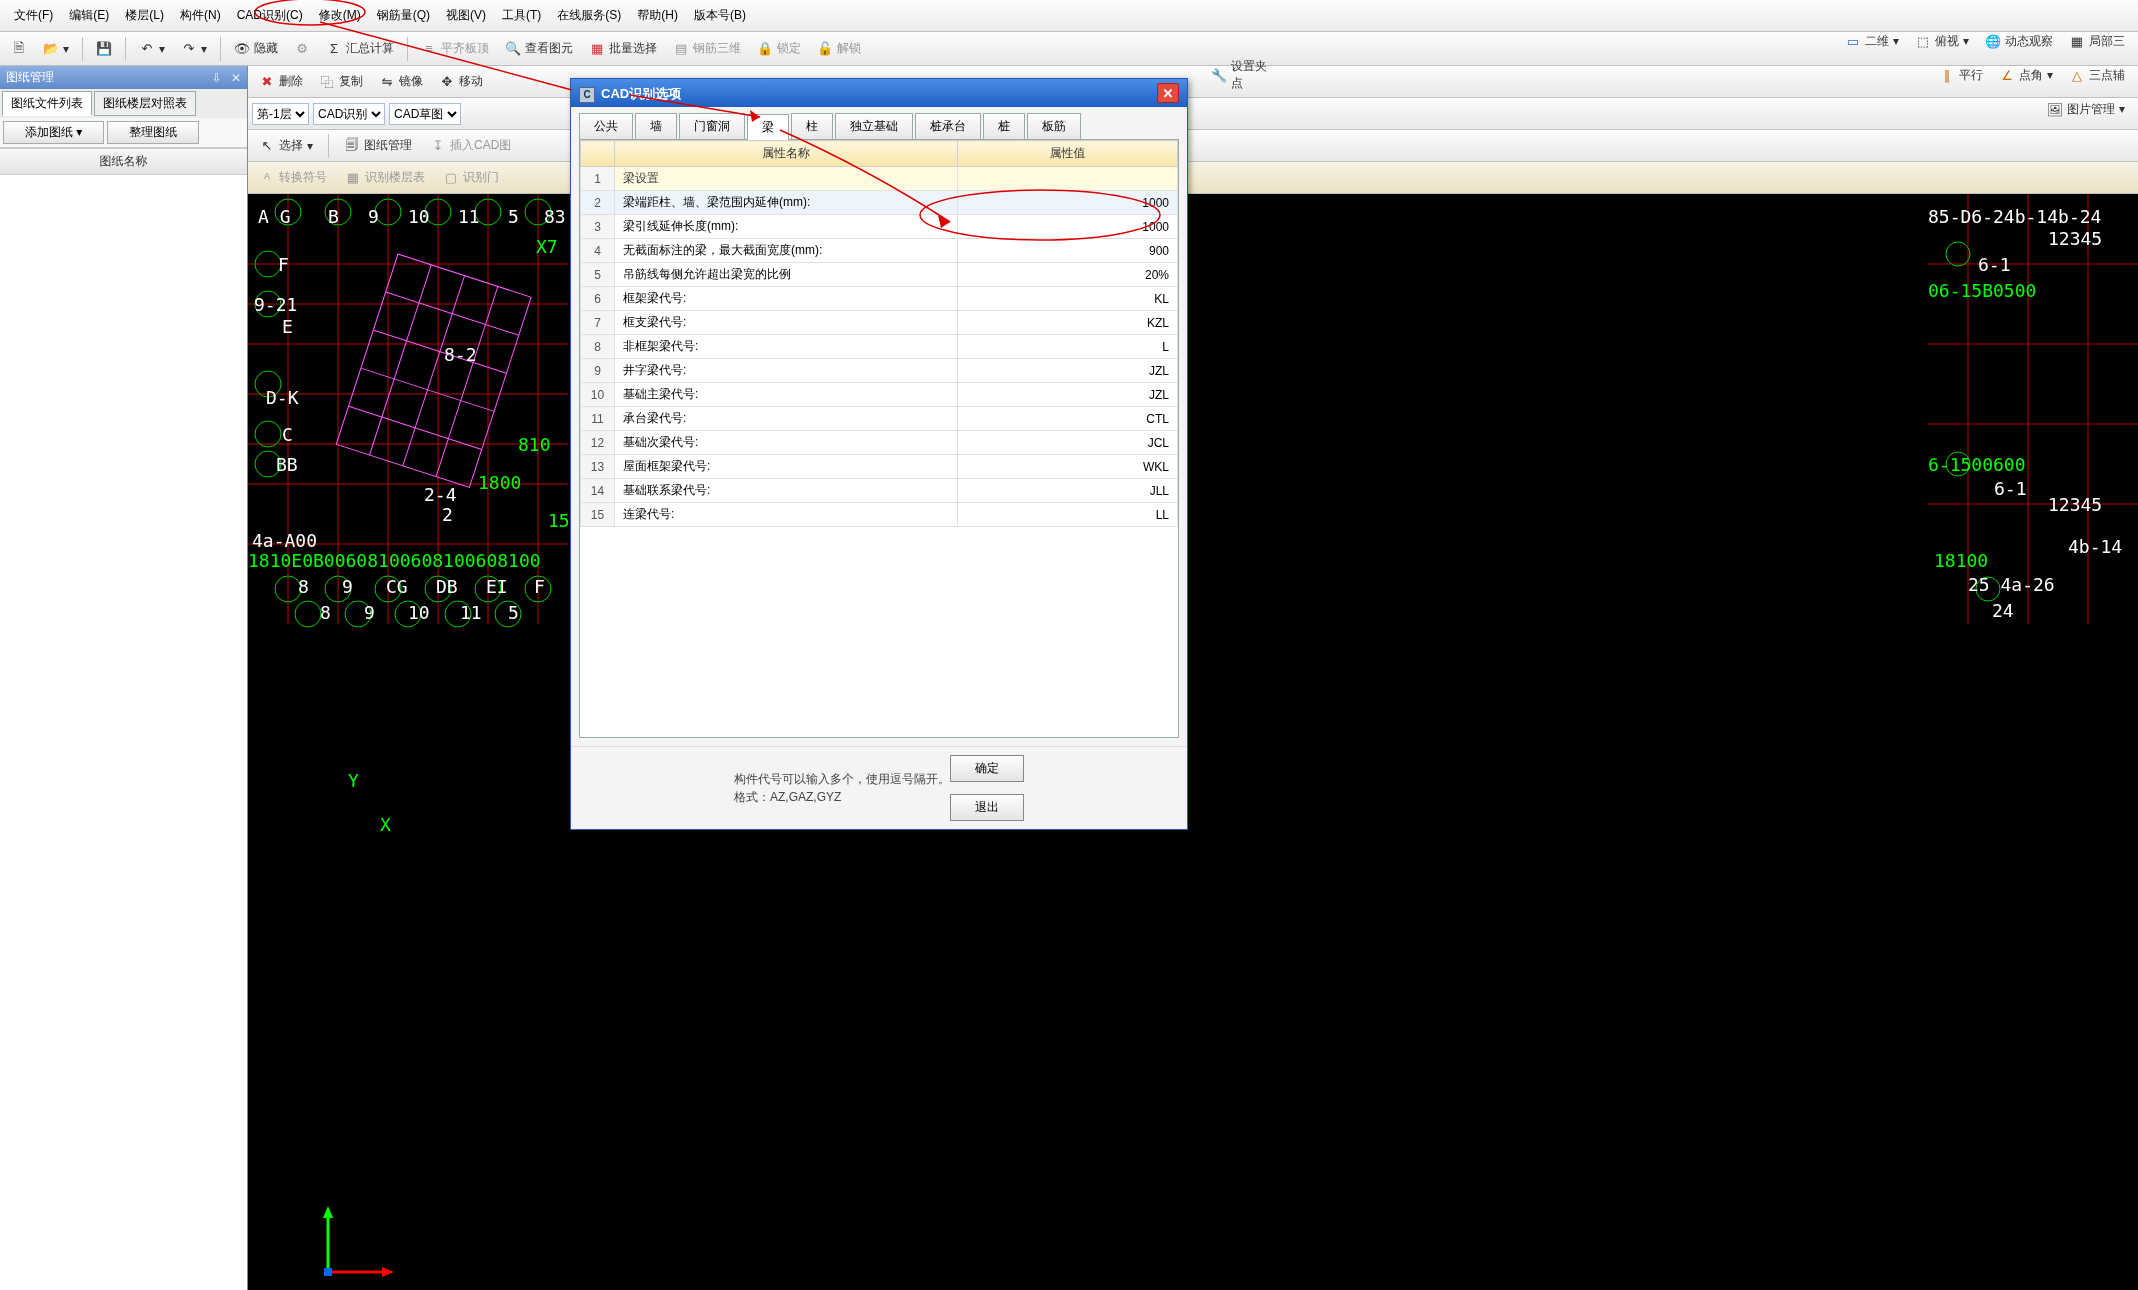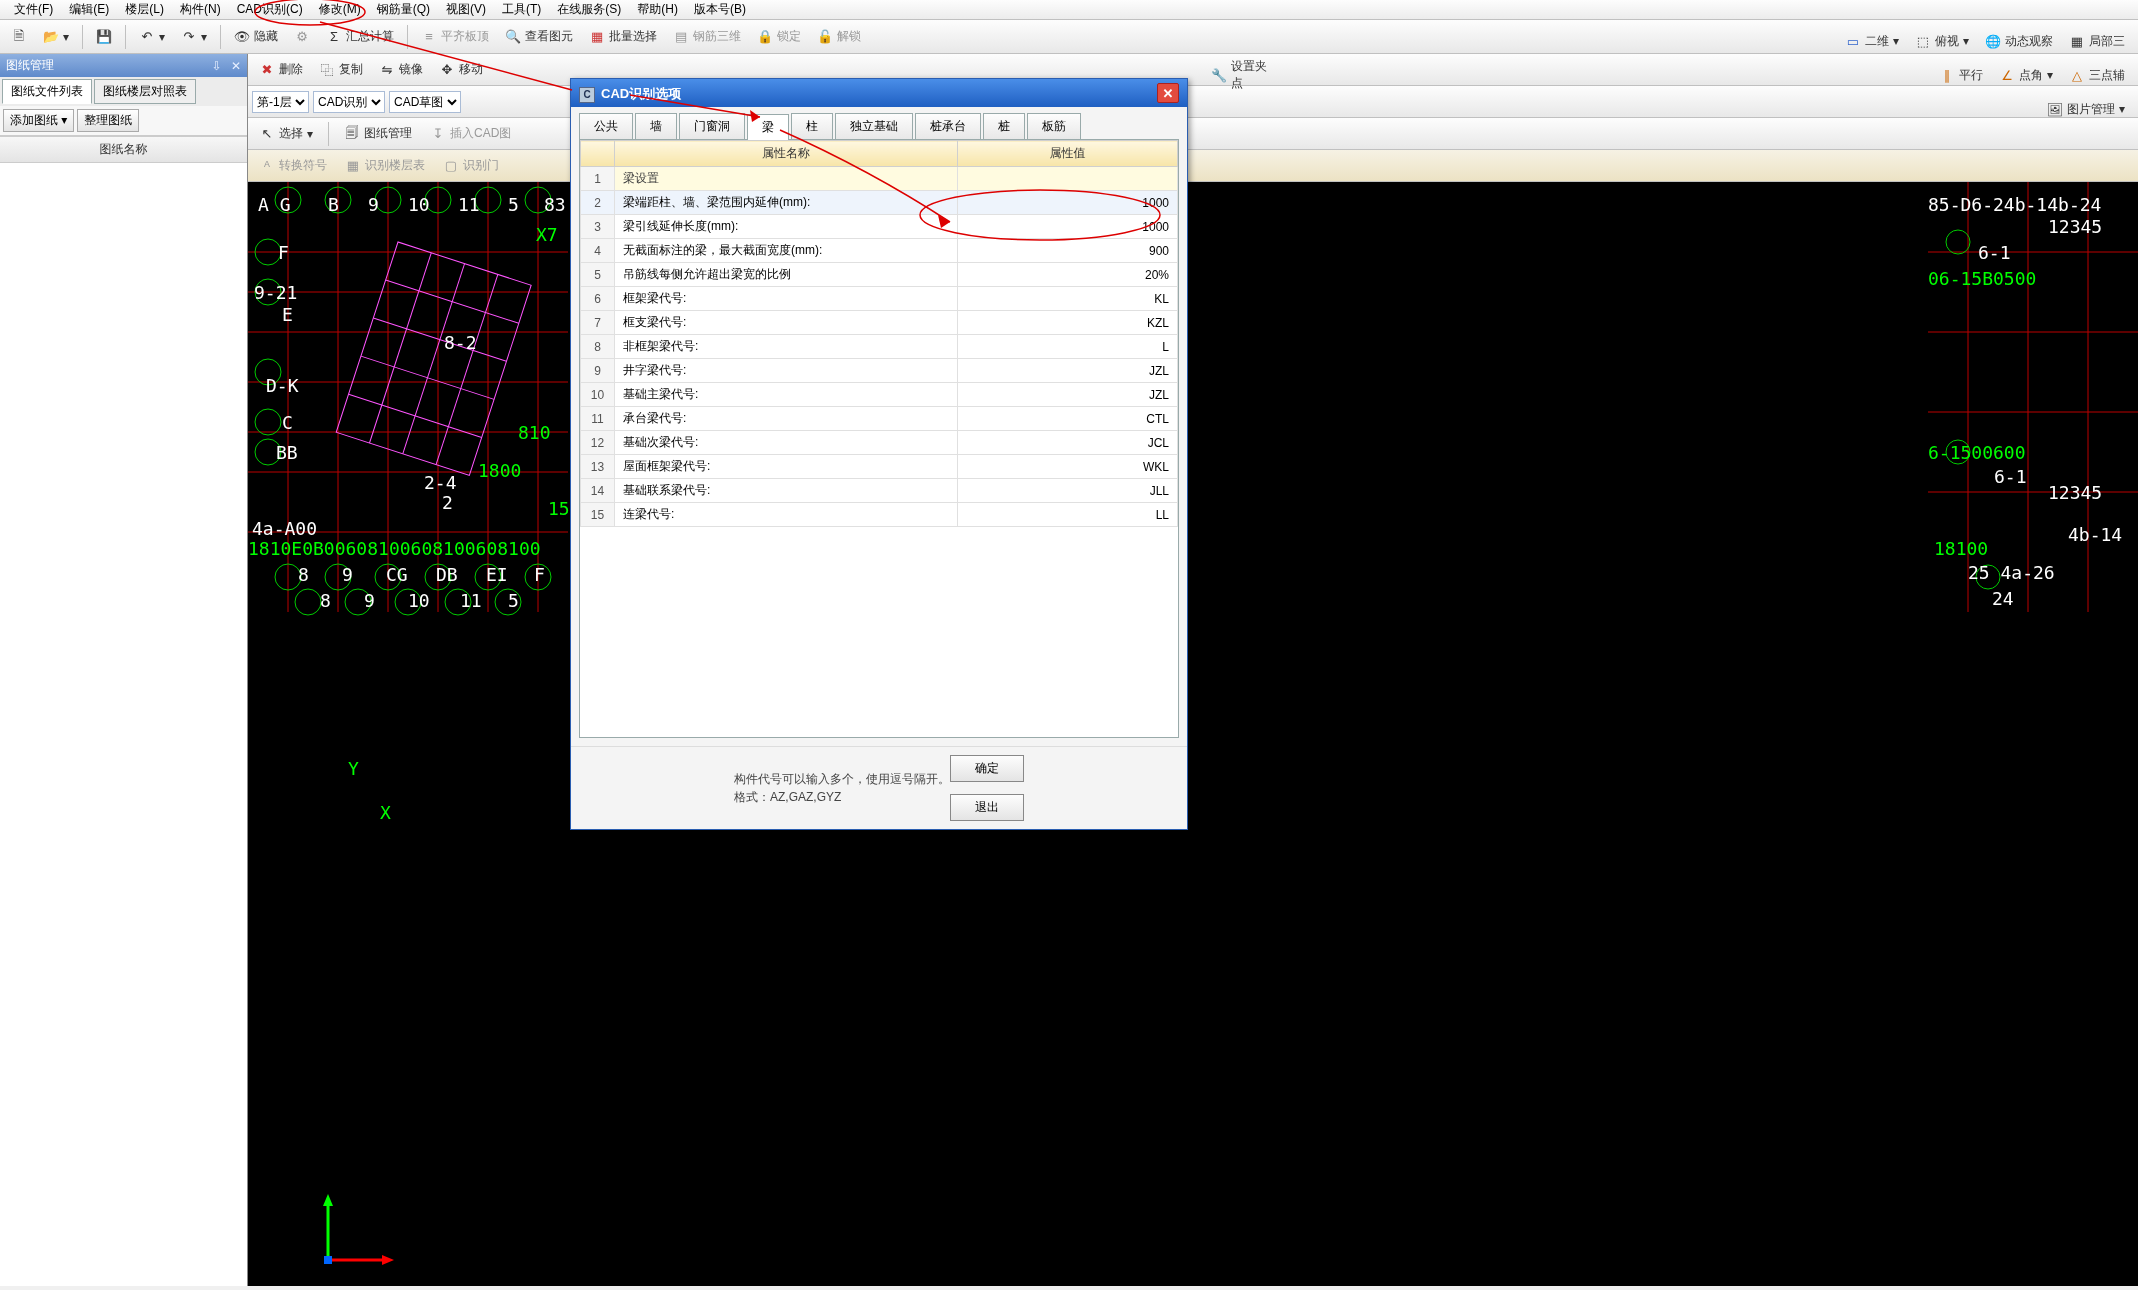--- a/index.html
+++ b/index.html
@@ -13,21 +13,21 @@
   position: relative;
 }
 
 
 .menubar {
   background: linear-gradient(#fdfdfd, #ececec);
   border-bottom: 1px solid #c0c0c0;
   display: flex;
   align-items: center;
   padding: 3px 6px;
-  height: 20px;
+  height: 32px;
 }
 .menubar .mi { padding: 2px 8px; cursor: default; }
 
 
 .toolbar {
   background: linear-gradient(#fdfdfd, #e8e8e8);
   border-bottom: 1px solid #c0c0c0;
   display: flex;
   align-items: center;
   padding: 2px 4px;
@@ -103,21 +103,21 @@
 .ptab.active { background: #fff; border-bottom-color: #fff; }
 .panel-toolbar {
   display: flex;
   padding: 3px;
   gap: 3px;
   border-bottom: 1px solid #ccc;
 }
 .panel-toolbar .pbtn {
   border: 1px solid #aaa;
   background: linear-gradient(#fff,#e4e4e4);
-  padding: 2px 6px;
+  padding: 2px 21px;
   font-size: 12px;
 }
 .grid-header {
   background: linear-gradient(#f7f7f7,#e4e4e4);
   border-top: 1px solid #ccc;
   border-bottom: 1px solid #ccc;
   text-align: center;
   padding: 4px;
   font-size: 12px;
   color: #333;

